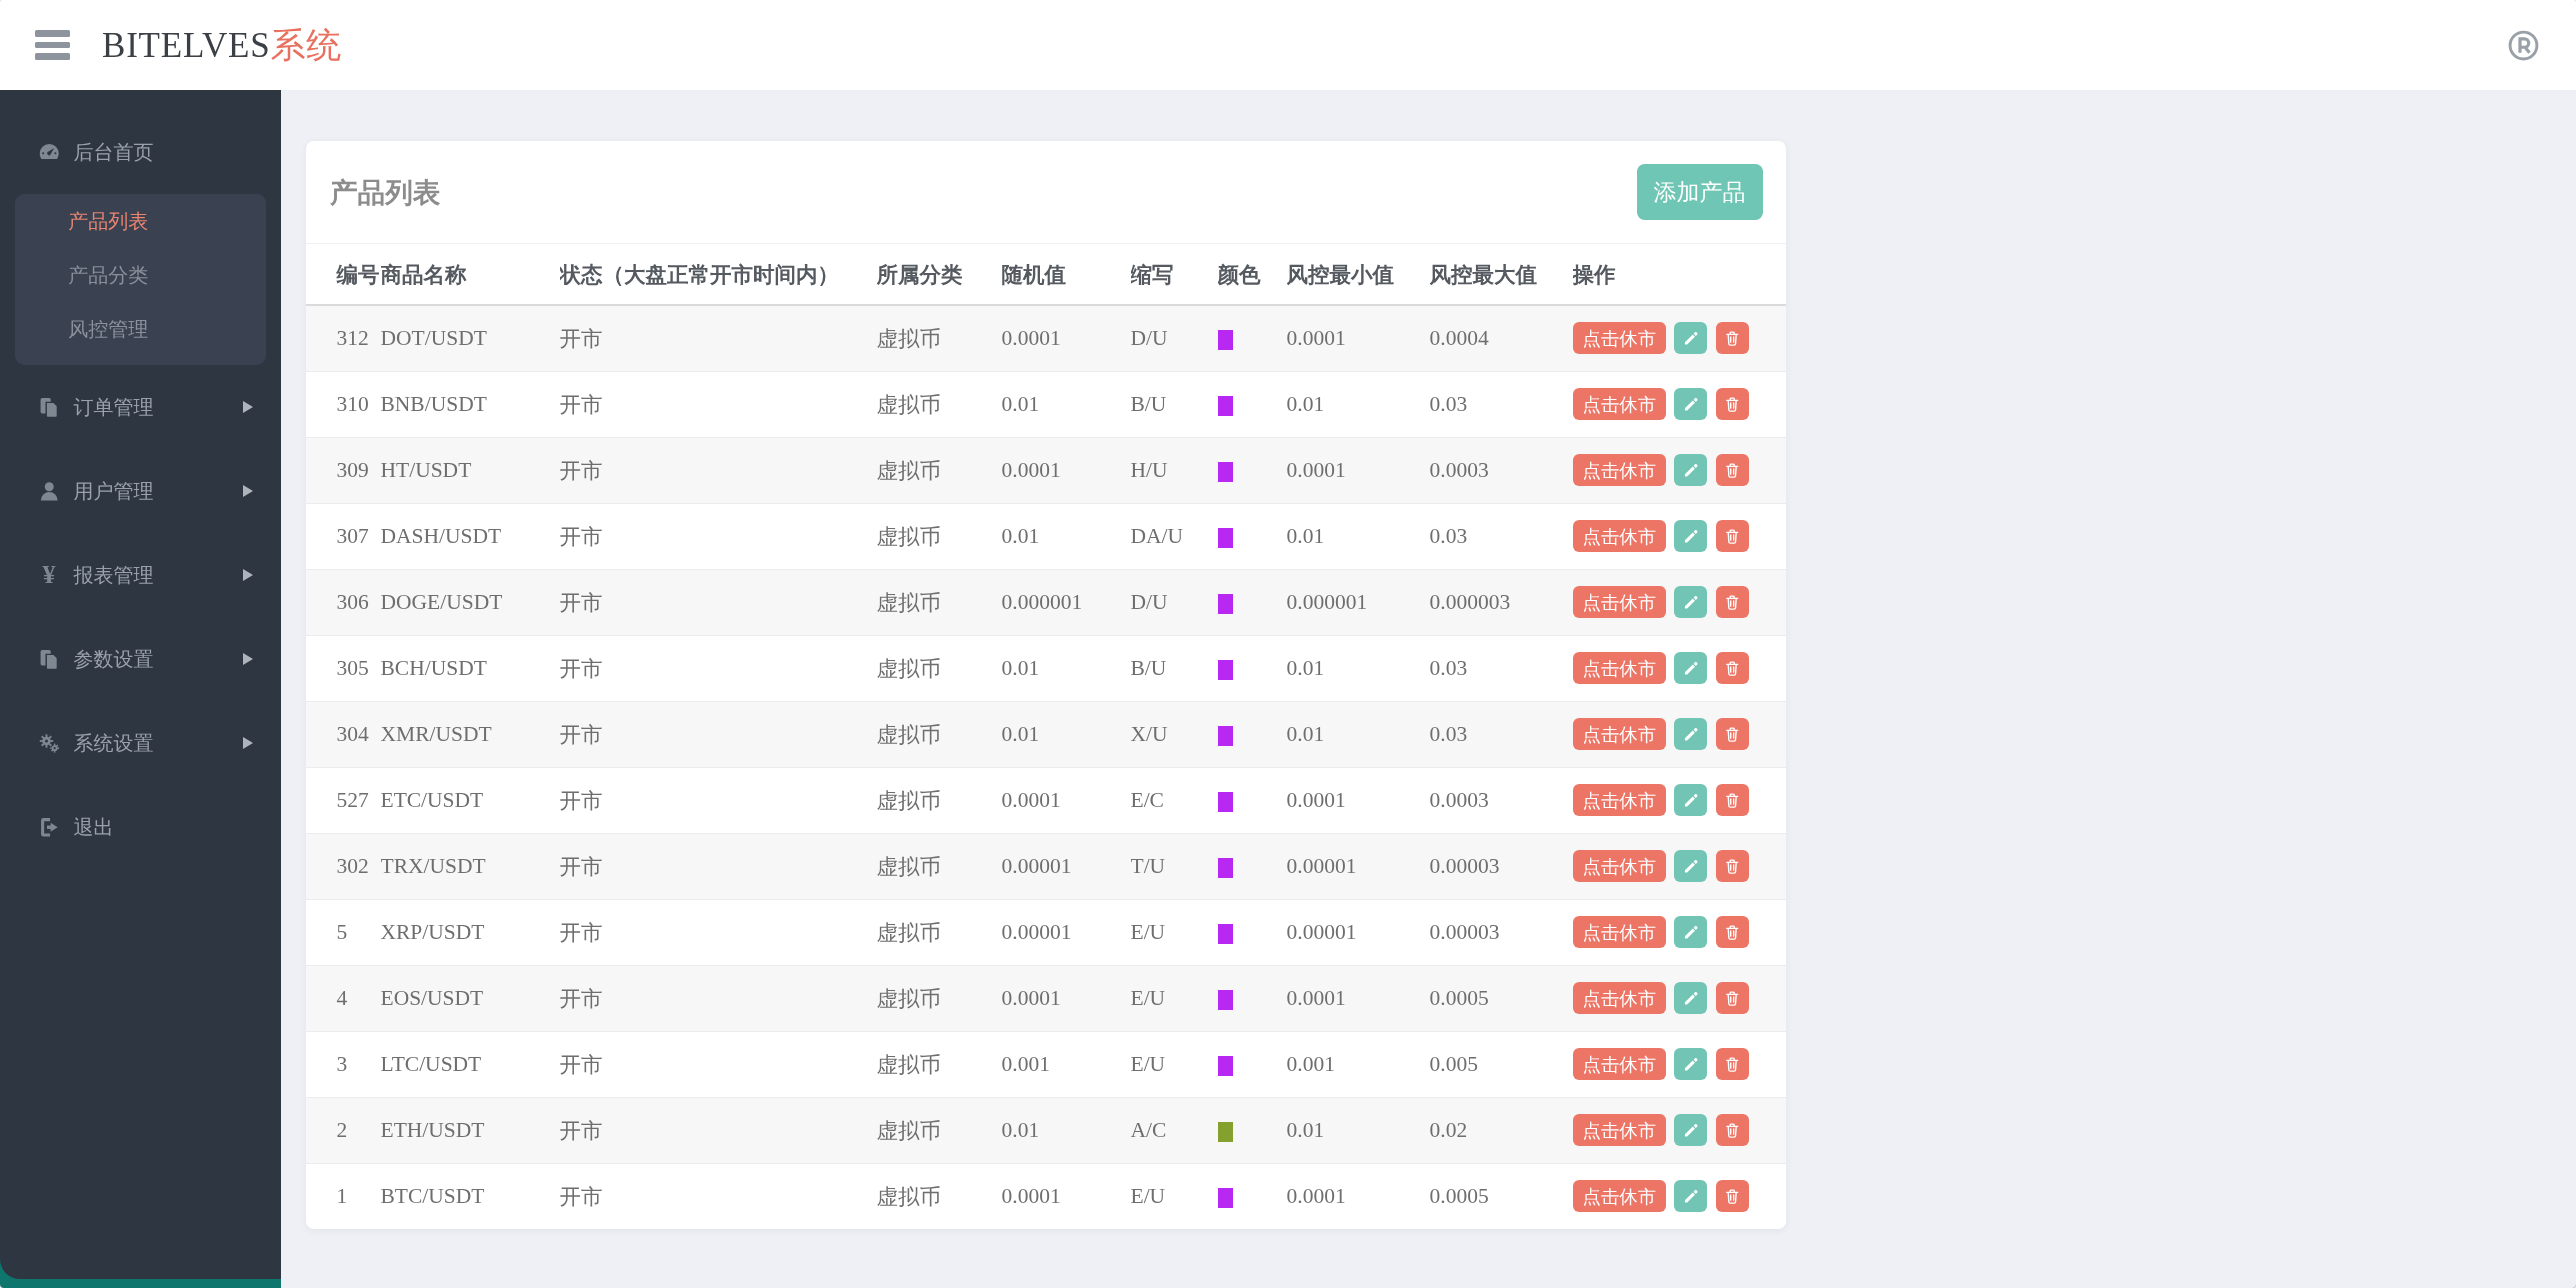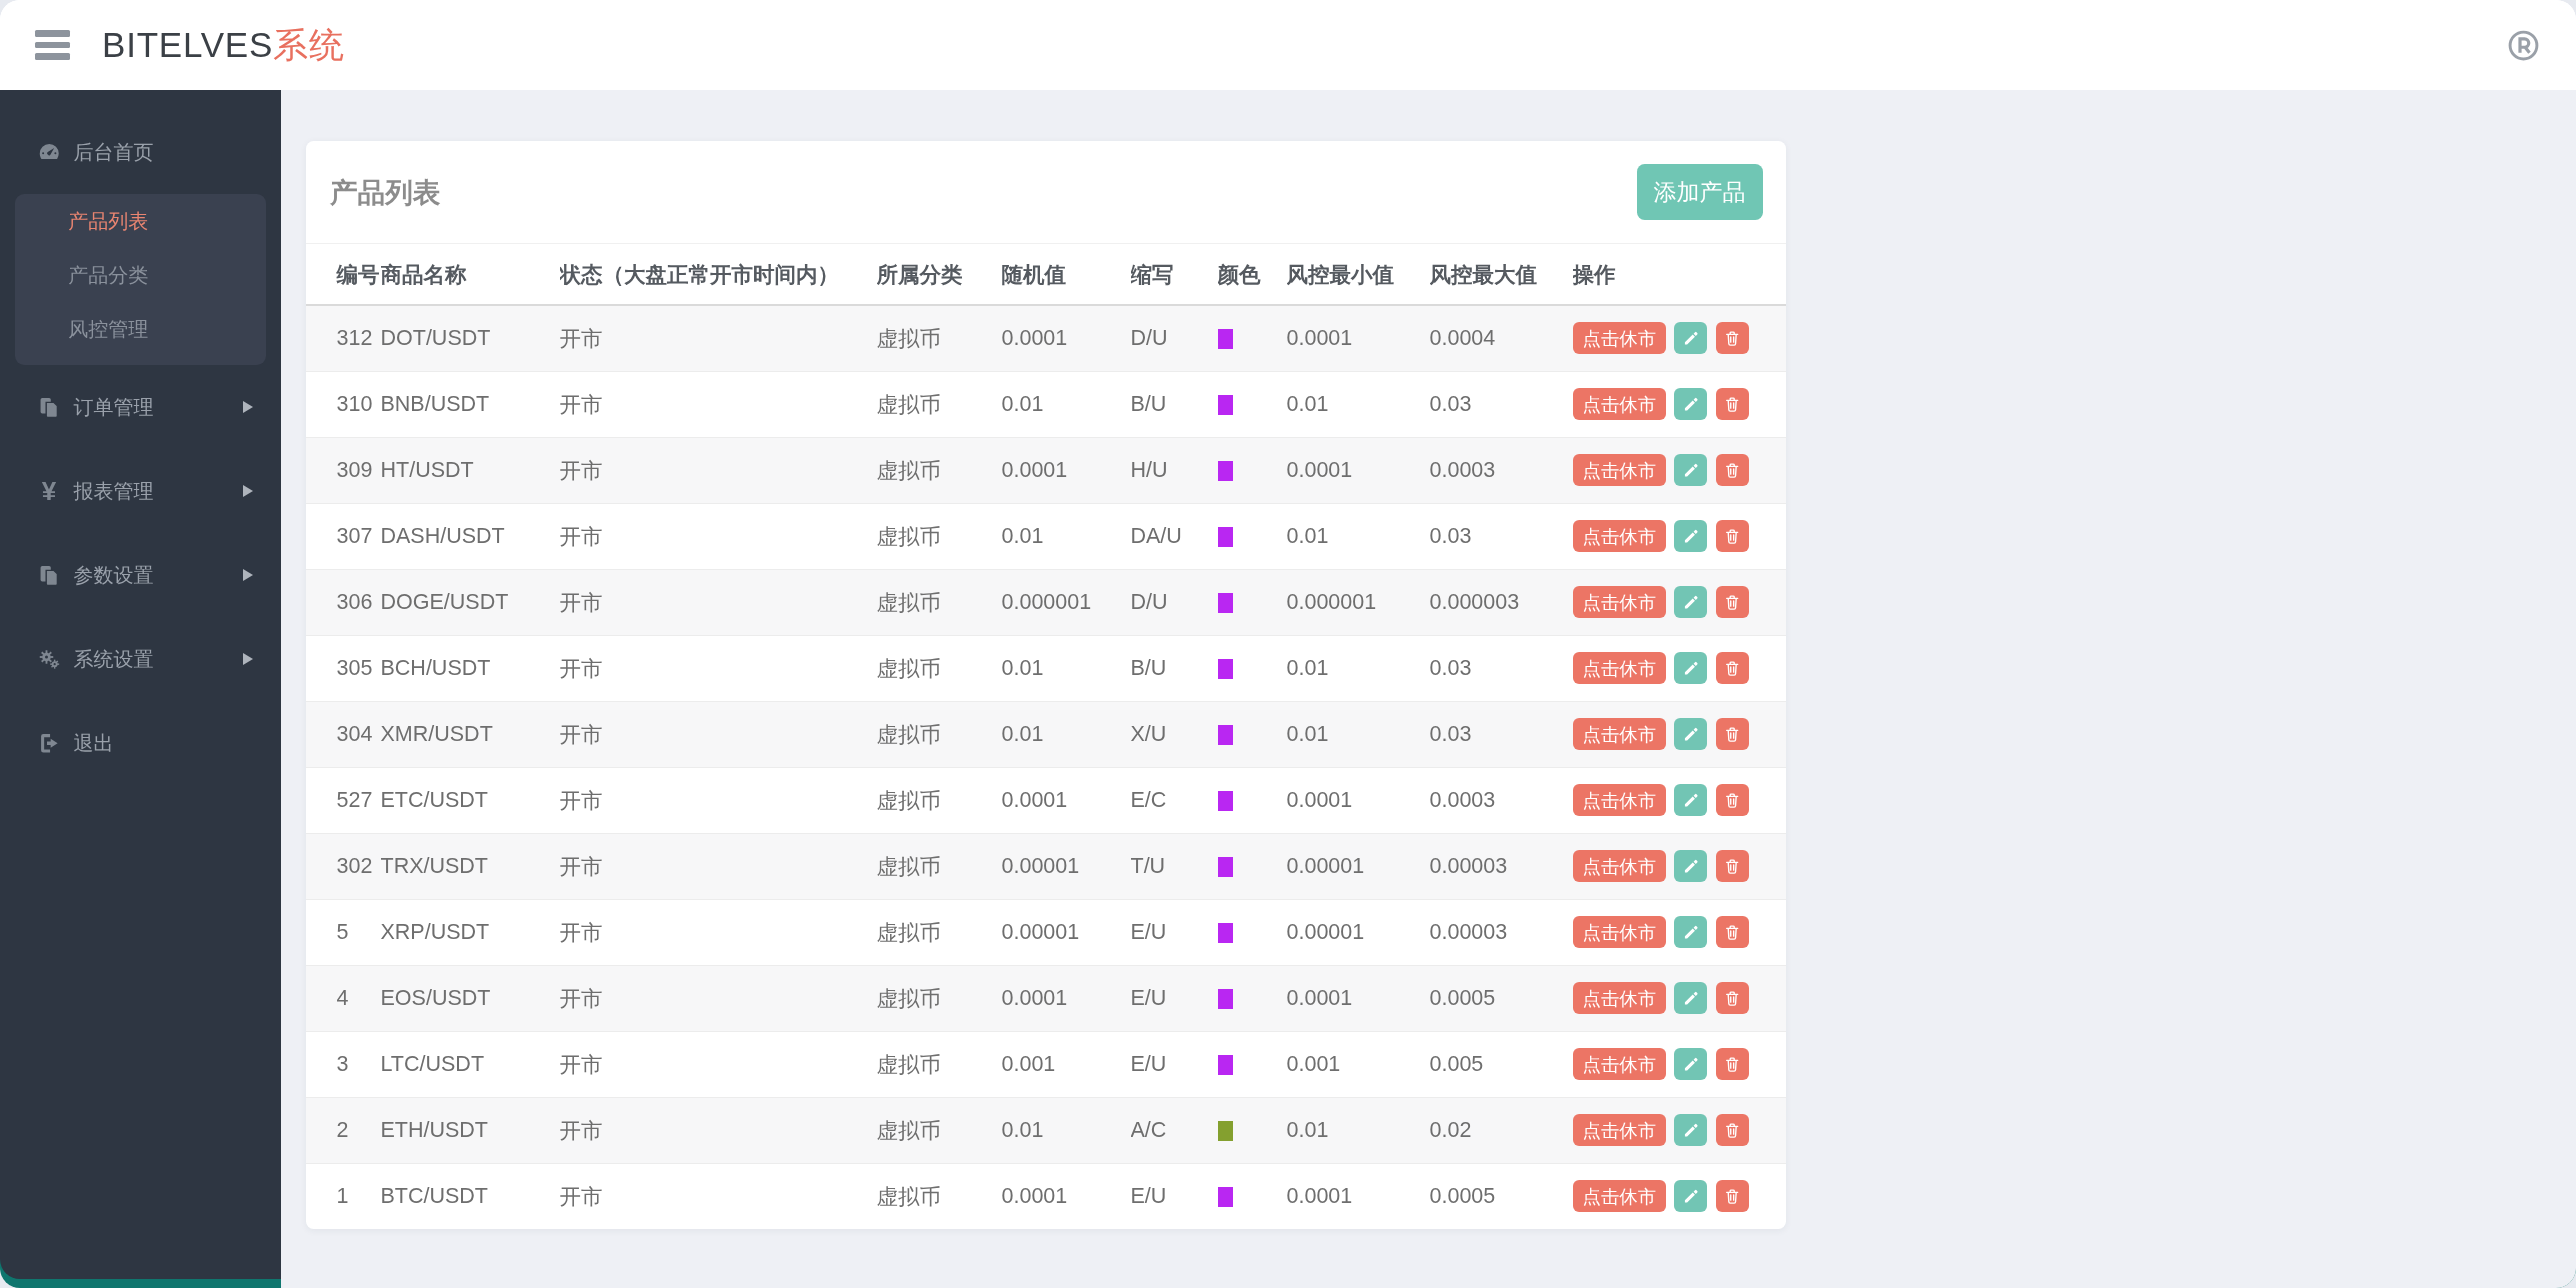--- a/index.html
+++ b/index.html
@@ -1,18 +1,18 @@
 <!DOCTYPE html>
 <html style="font-size:12.3px"><head>
 <meta charset="utf-8">
 <style>
   * { margin:0; padding:0; box-sizing:border-box; }
   html,body { width:2576px; height:1288px; overflow:hidden;
     font-family:"Liberation Sans","DejaVu Sans",sans-serif; background:#e7eaf0; }
-  .window { position:absolute; inset:0; border-radius:20px; overflow:hidden; background:#ffffff; }
+  .window { position:absolute; inset:0; border-radius:4px; overflow:hidden; background:#ffffff;font-family:Liberation Serif, serif; }
 
   
   .topbar { height:90px; background:#ffffff; display:flex; align-items:center; padding:0 35px; }
   .hamburger { width:35px; display:flex; flex-direction:column; gap:5.4px; cursor:pointer; }
   .hamburger span { display:block; height:6.1px; border-radius:1.5px; background:#8d949d; }
   .brand { margin-left:32px; font-size:35px; letter-spacing:0.8px; color:#3b4046; font-weight:500; }
   .brand .accent { color:#e8705f; }
   .topbar-right { margin-left:auto; display:flex; align-items:center; color:#9aa0a8; }
   .r-icon { width:35px; height:35px; }
 
@@ -108,20 +108,30 @@
           <span class="icon">
             <svg viewBox="0 0 24 24" fill="currentColor">
               <rect x="3.5" y="3" width="10" height="15" rx="1.6"></rect>
               <path d="M9 7.2h7.2a1 1 0 0 1 .7.3l2.8 2.8a1 1 0 0 1 .3.7v9.5A1.5 1.5 0 0 1 18.5 22h-8A1.5 1.5 0 0 1 9 20.5z" stroke="#2e3642" stroke-width="1.4"></path>
             </svg>
           </span>
           <span>订单管理</span>
           <span class="arrow"></span>
         </a>
 
+        <a class="side-item">
+          <span class="icon">
+            <svg viewBox="0 0 24 24" fill="currentColor">
+              <circle cx="12" cy="7.6" r="4.4"></circle>
+              <path d="M3.8 21a8.2 8.2 0 0 1 16.4 0z"></path>
+            </svg>
+          </span>
+          <span>用户管理</span>
+          <span class="arrow"></span>
+        </a>
 
         <a class="side-item">
           <span class="icon">
               <span class="yen">¥</span>
             </span>
           <span>报表管理</span>
           <span class="arrow"></span>
         </a>
 
         <a class="side-item">

